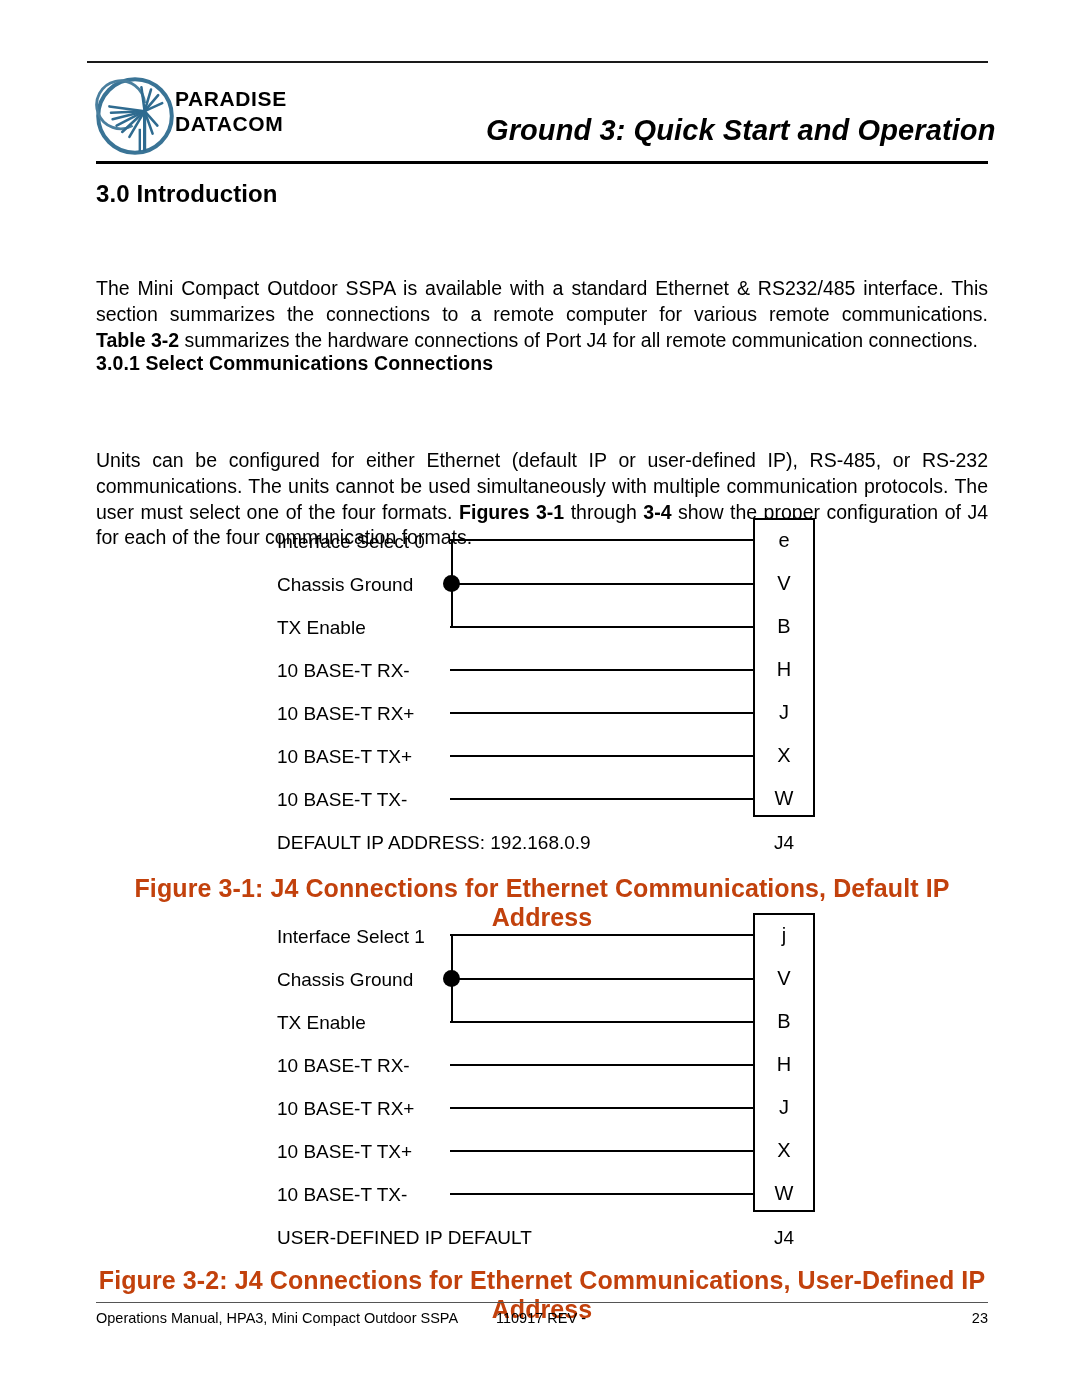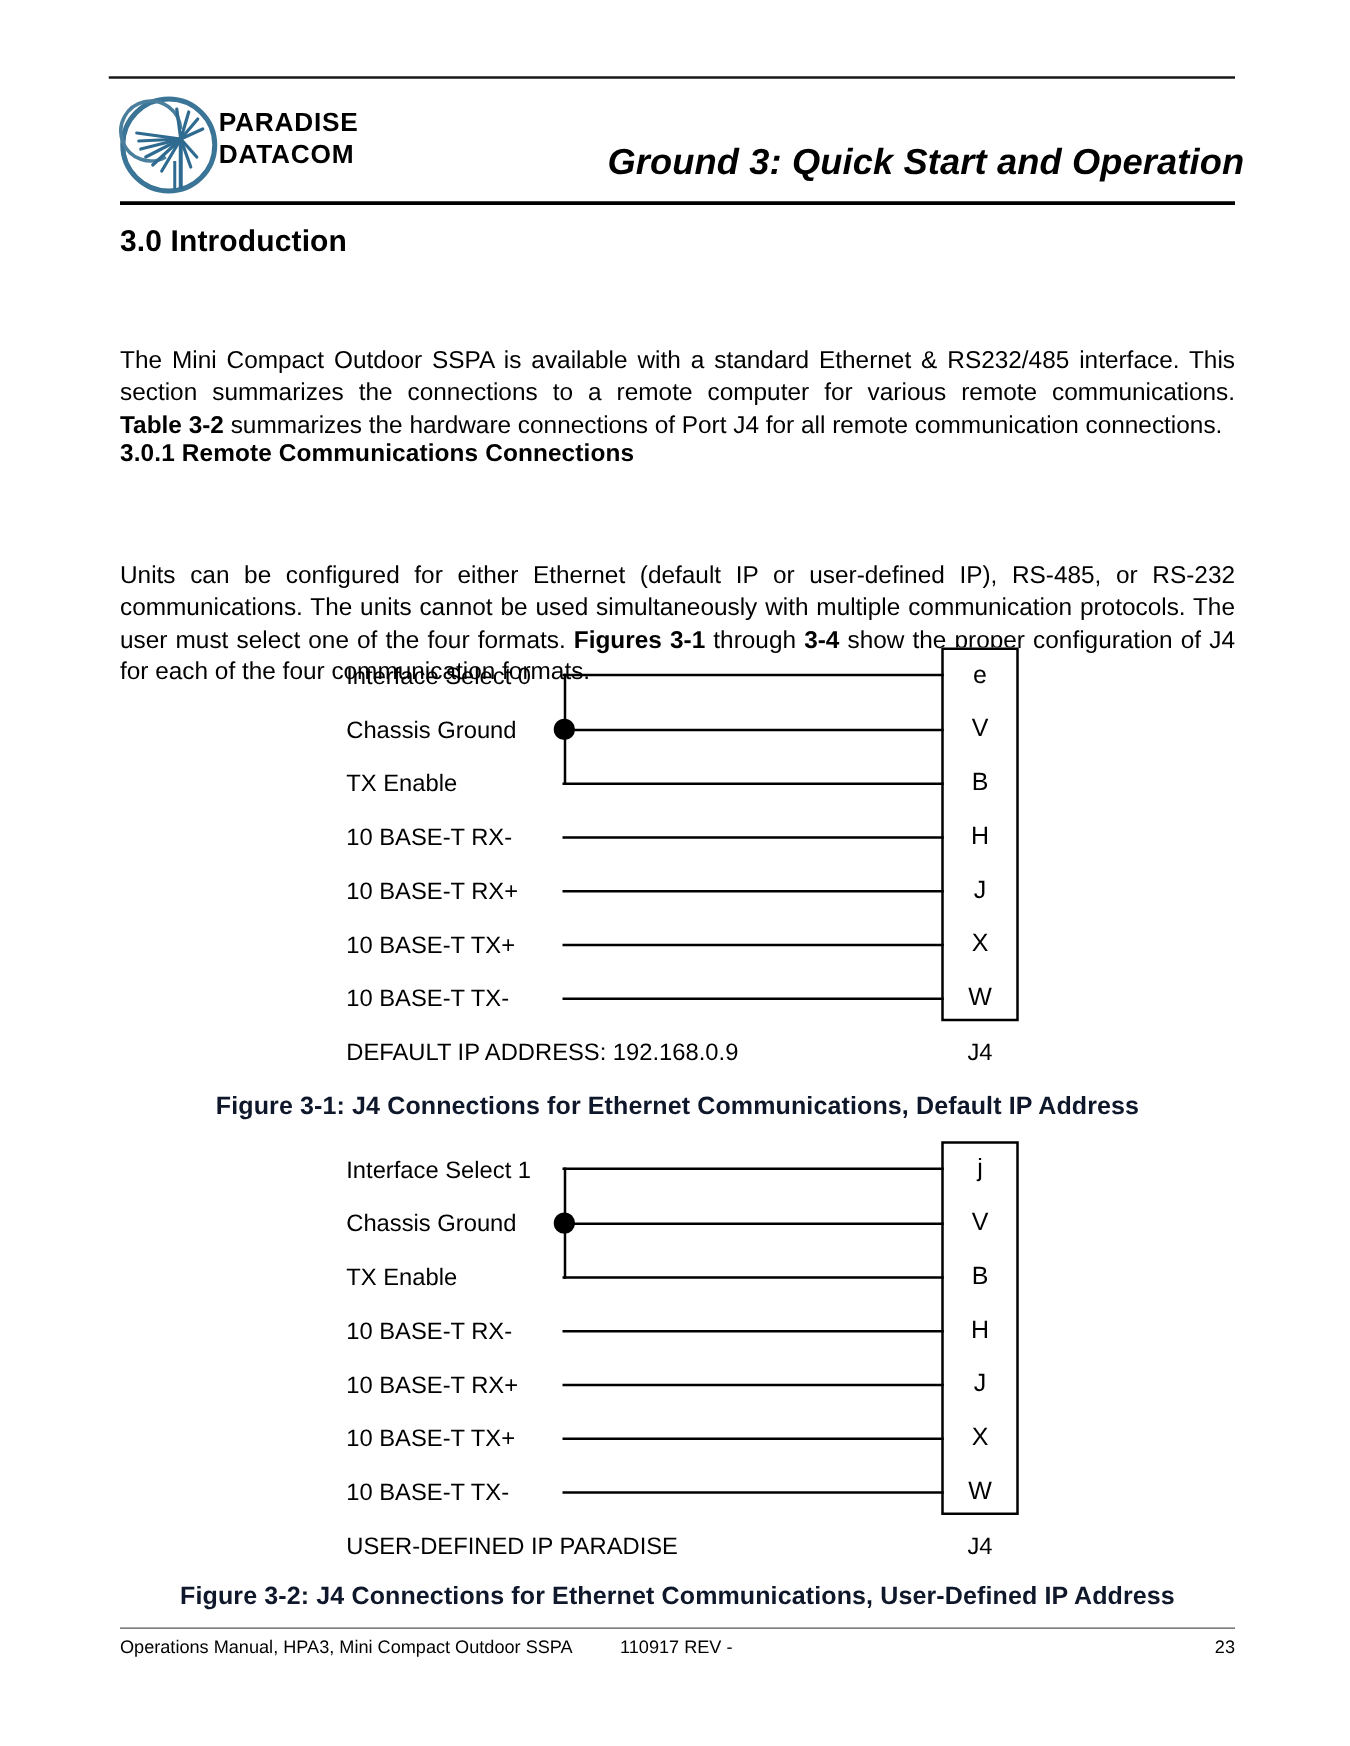--- a/index.html
+++ b/index.html
@@ -184,24 +184,24 @@
     text-align: center;
     font-size: 19px;
     color: #000000;
   }
 
   .fig-caption {
     position: absolute;
     left: 96px;
     width: 892px;
     text-align: center;
-    font-size: 20px;
+    font-size: 25px;
     font-weight: bold;
     letter-spacing: 0.1px;
-    color: #0f172a;
+    color: #c2410c;
   }
 
   
   .rule-footer {
     position: absolute;
     left: 96px; top: 1302px;
     width: 892px; height: 0;
     border-top: 1.5px solid #555555;
   }
   .footer {
@@ -265,21 +265,21 @@
   </div>
 
   <div class="section-title">Ground 3: Quick Start and Operation</div>
 
   <div class="rule-header-bottom"></div>
 
   <div class="h1">3.0 Introduction</div>
 
   <div class="para para-1"><span>The Mini Compact Outdoor SSPA is available with a standard Ethernet &amp; RS232/485 interface. This section summarizes the connections to a remote computer for various remote communications. </span><b class="nowrap">Table 3-2</b><span> summarizes the hardware connections of Port J4 for all remote communication connections.</span></div>
 
-  <div class="h2">3.0.1 Remote Communications Connections</div>
+  <div class="h2">3.0.1 Select Communications Connections</div>
 
   <div class="para para-2"><span>Units can be configured for either Ethernet (default IP or user-defined IP), RS-485, or RS-232 communications. The units cannot be used simultaneously with multiple communication protocols. The user must select one of the four formats. </span><b class="nowrap">Figures 3-1</b><span> through </span><b>3-4</b><span> show the proper configuration of J4 for each of the four communication formats.</span></div>
 
   <div class="figure fig-1">
     <div class="diagram">
 
       <div class="connector-box"></div>
 
       <div class="wire" style="left:450px; top:21px; width:305px;"></div>
       <div class="wire" style="left:450px; top:65px; width:305px;"></div>
@@ -340,21 +340,21 @@
       <div class="wire-label" style="top:272px;">10 BASE-T TX-</div>
 
       <div class="pin-label" style="top:12px;">j</div>
       <div class="pin-label" style="top:55px;">V</div>
       <div class="pin-label" style="top:98px;">B</div>
       <div class="pin-label" style="top:141px;">H</div>
       <div class="pin-label" style="top:184px;">J</div>
       <div class="pin-label" style="top:227px;">X</div>
       <div class="pin-label" style="top:270px;">W</div>
 
-      <div class="fig-note" style="top:314px;">USER-DEFINED IP PARADISE</div>
+      <div class="fig-note" style="top:314px;">USER-DEFINED IP DEFAULT</div>
       <div class="fig-connector-name" style="top:314px;">J4</div>
     </div>
 
     <div class="fig-caption" style="top:353px;">Figure 3-2: J4 Connections for Ethernet Communications, User-Defined IP Address</div>
   </div>
 
   <div class="rule-footer"></div>
   <div class="footer">
     <span class="footer-left">Operations Manual, HPA3, Mini Compact Outdoor SSPA</span>
     <span class="footer-center">110917 REV -</span>

